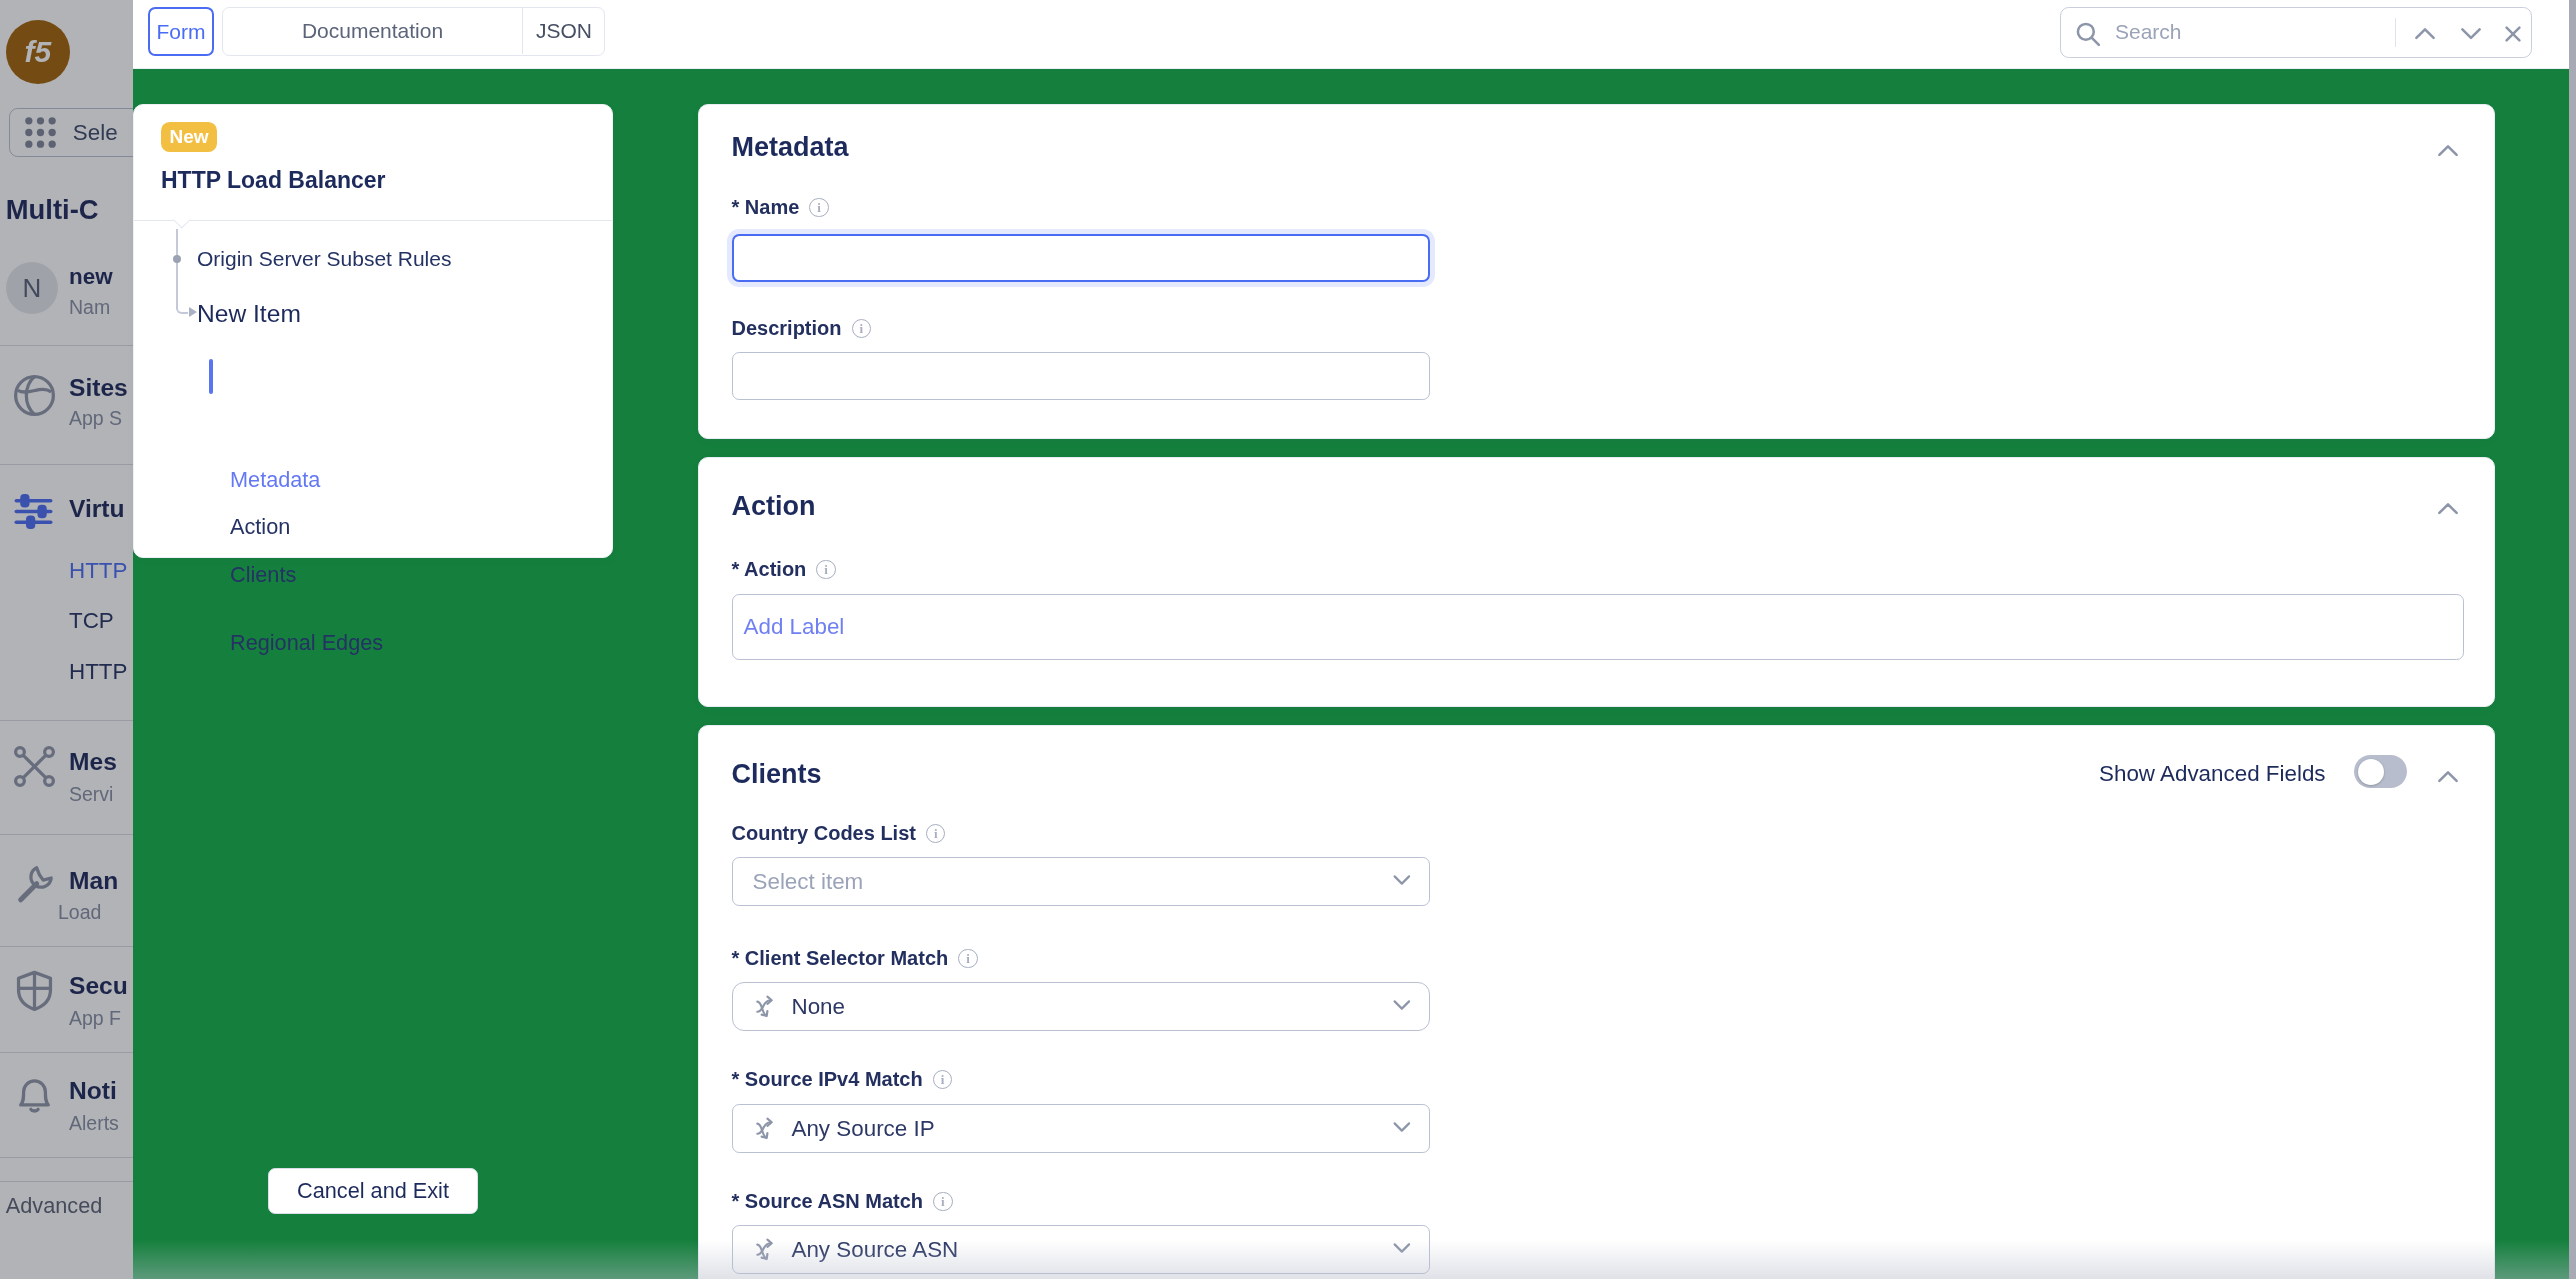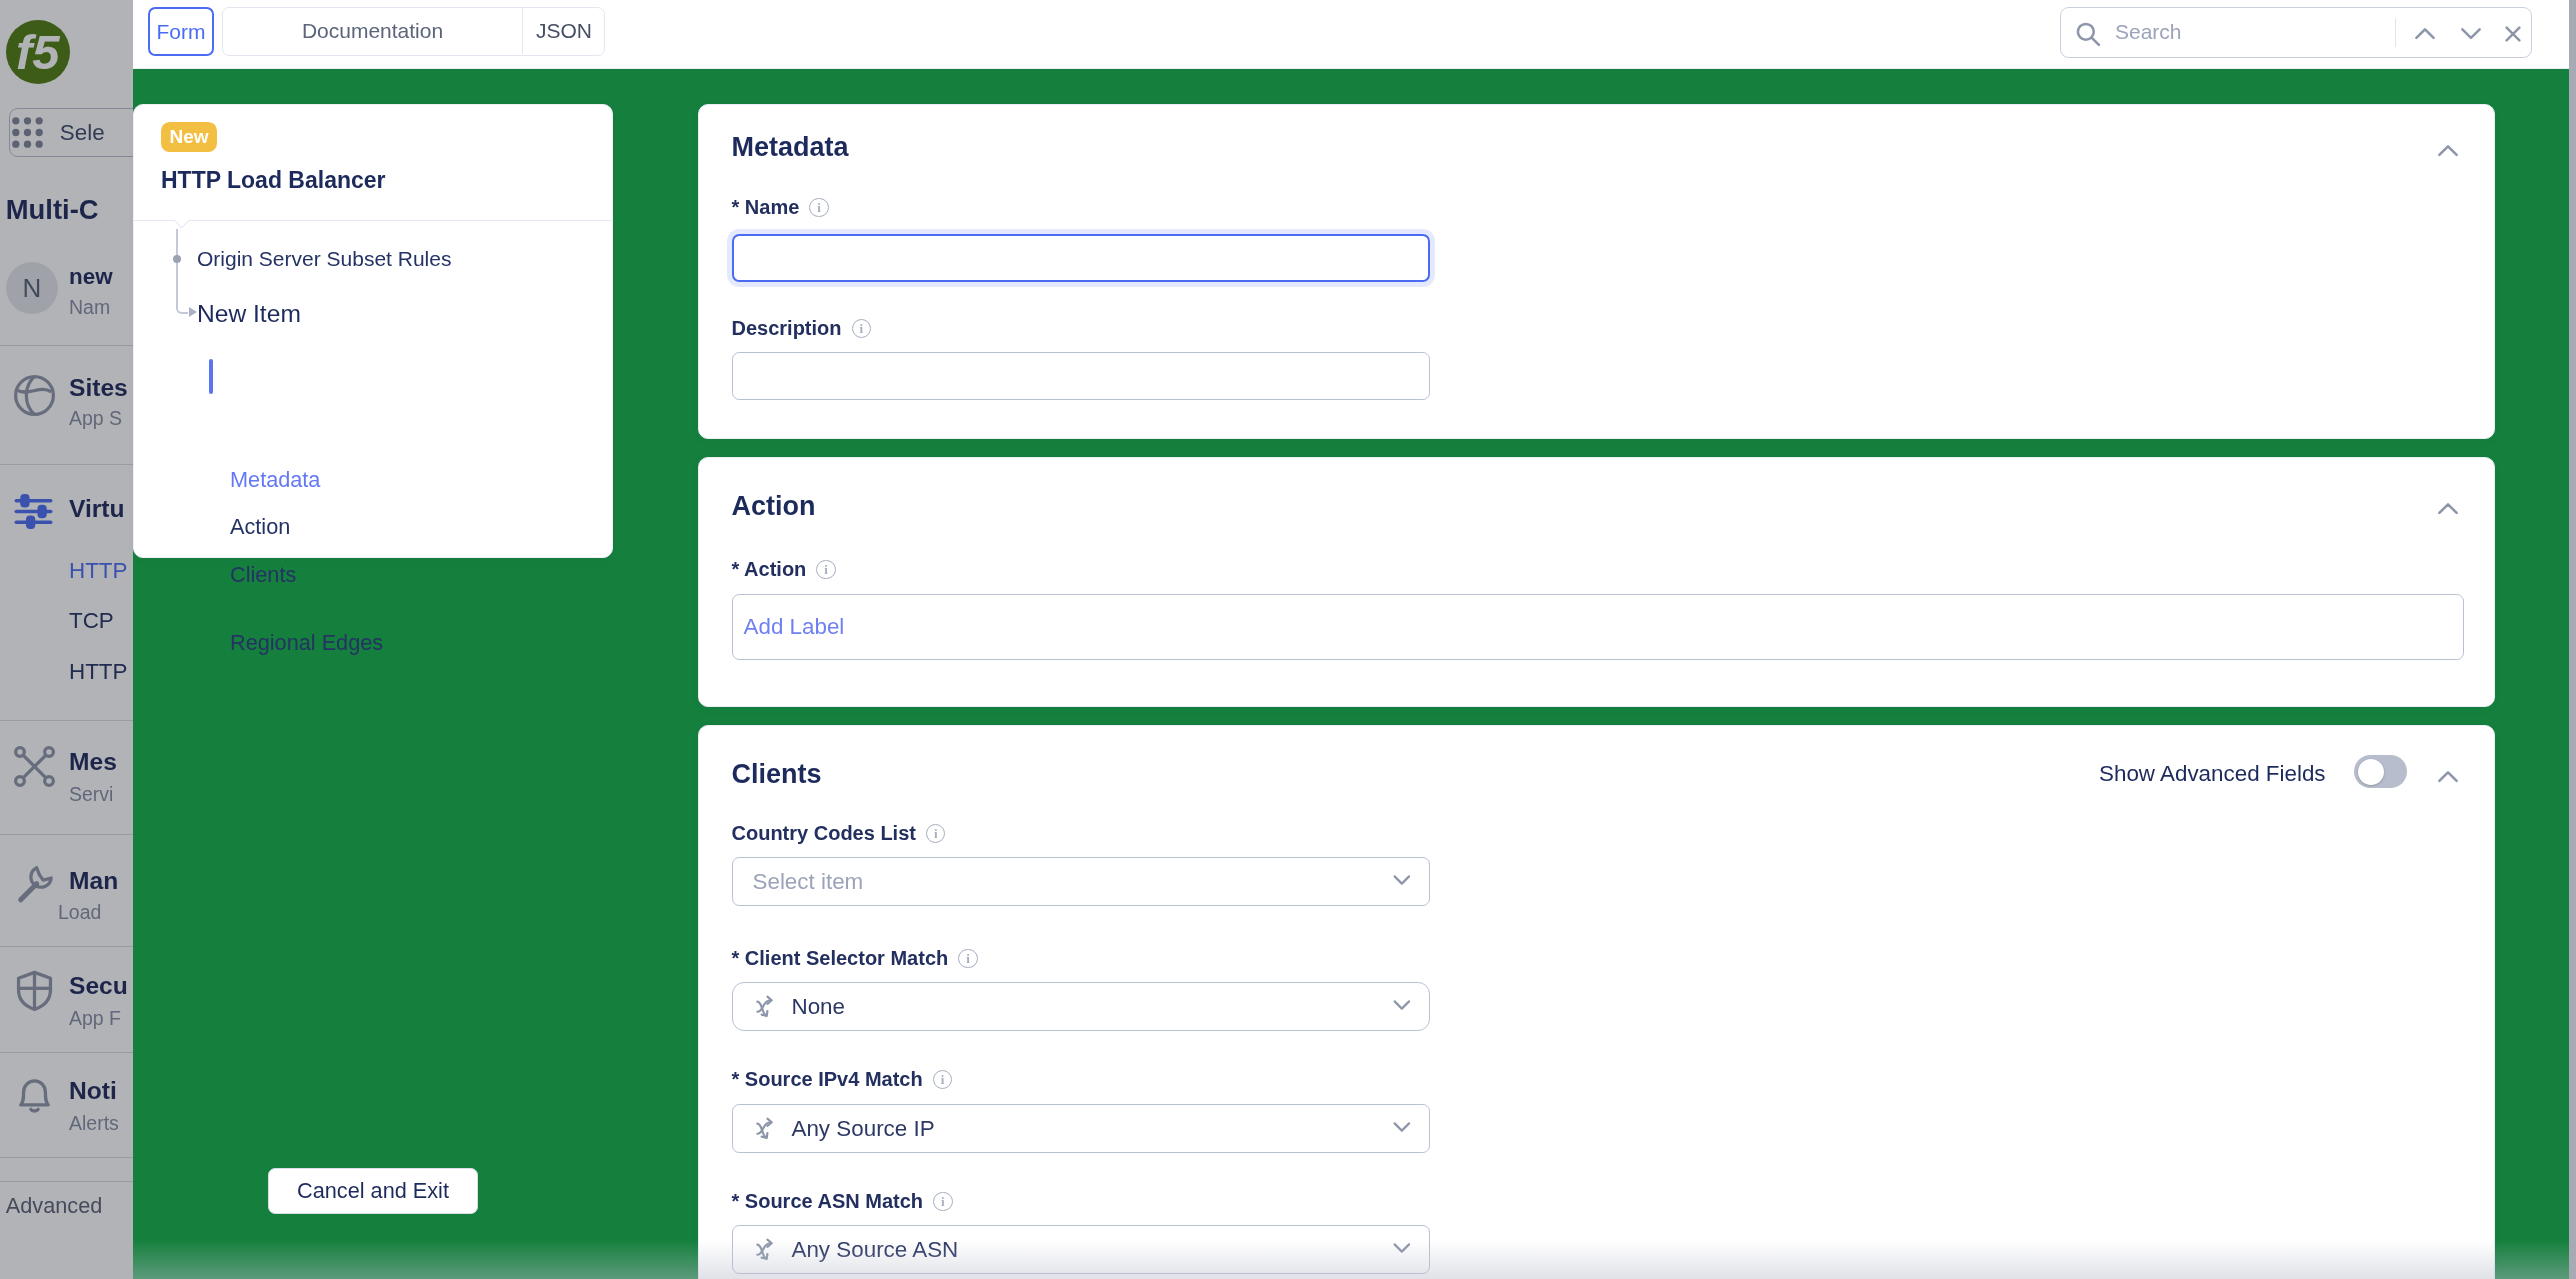--- a/index.html
+++ b/index.html
@@ -3,24 +3,24 @@
 <meta charset="utf-8">
 <style>
   html,body{margin:0;padding:0;background:#888;}
   *{box-sizing:border-box;font-family:"Liberation Sans",sans-serif;}
   .screen{position:relative;width:2576px;height:1280px;overflow:hidden;background:#fff;}
   .abs{position:absolute;}
 
   
   .underlay{position:absolute;left:0;top:0;width:133px;height:1280px;background:#fff;overflow:hidden;}
   .u-divider{position:absolute;left:0;width:217px;height:0;border-top:1.4px solid #d9dce5;}
-  .brand-circle{position:absolute;left:5.8px;top:20px;width:64px;height:64px;border-radius:50%;background:#4d7c0f;
-    display:flex;align-items:center;justify-content:center;color:#fff;font-weight:bold;font-style:italic;font-size:49px;}
+  .brand-circle{position:absolute;left:5.8px;top:20px;width:64px;height:64px;border-radius:50%;background:#a16207;
+    display:flex;align-items:center;justify-content:center;color:#fff;font-weight:bold;font-style:italic;font-size:30px;}
   .sel-btn{position:absolute;left:9.4px;top:108px;width:188px;height:49px;border:1.4px solid #b9c0d2;border-radius:8.7px;background:#fff;
-    display:flex;align-items:center;}
+    display:flex;align-items:center;padding-left:13px;}
   .sel-btn span.txt{font-size:22.4px;color:#3c4a6b;margin-left:14.4px;}
   .ws-title{position:absolute;left:5.8px;top:194px;font-size:27.4px;font-weight:bold;color:#1d2a5c;white-space:nowrap;}
   .avatar{position:absolute;left:5.8px;top:262px;width:52px;height:52px;border-radius:50%;background:#e3e6ec;
     display:flex;align-items:center;justify-content:center;font-size:26px;color:#555f77;}
   .side-label{position:absolute;font-size:24.6px;font-weight:bold;color:#1d2a5c;white-space:nowrap;}
   .side-sub{position:absolute;font-size:19.5px;color:#858ea3;white-space:nowrap;}
   .side-child{position:absolute;left:69px;font-size:22.4px;color:#243264;white-space:nowrap;}
   .side-child.active{color:#4a6cf3;}
   .side-icon{position:absolute;left:12.3px;}
   .advanced{position:absolute;left:5.8px;top:1193px;font-size:21.7px;color:#5a6175;white-space:nowrap;}

